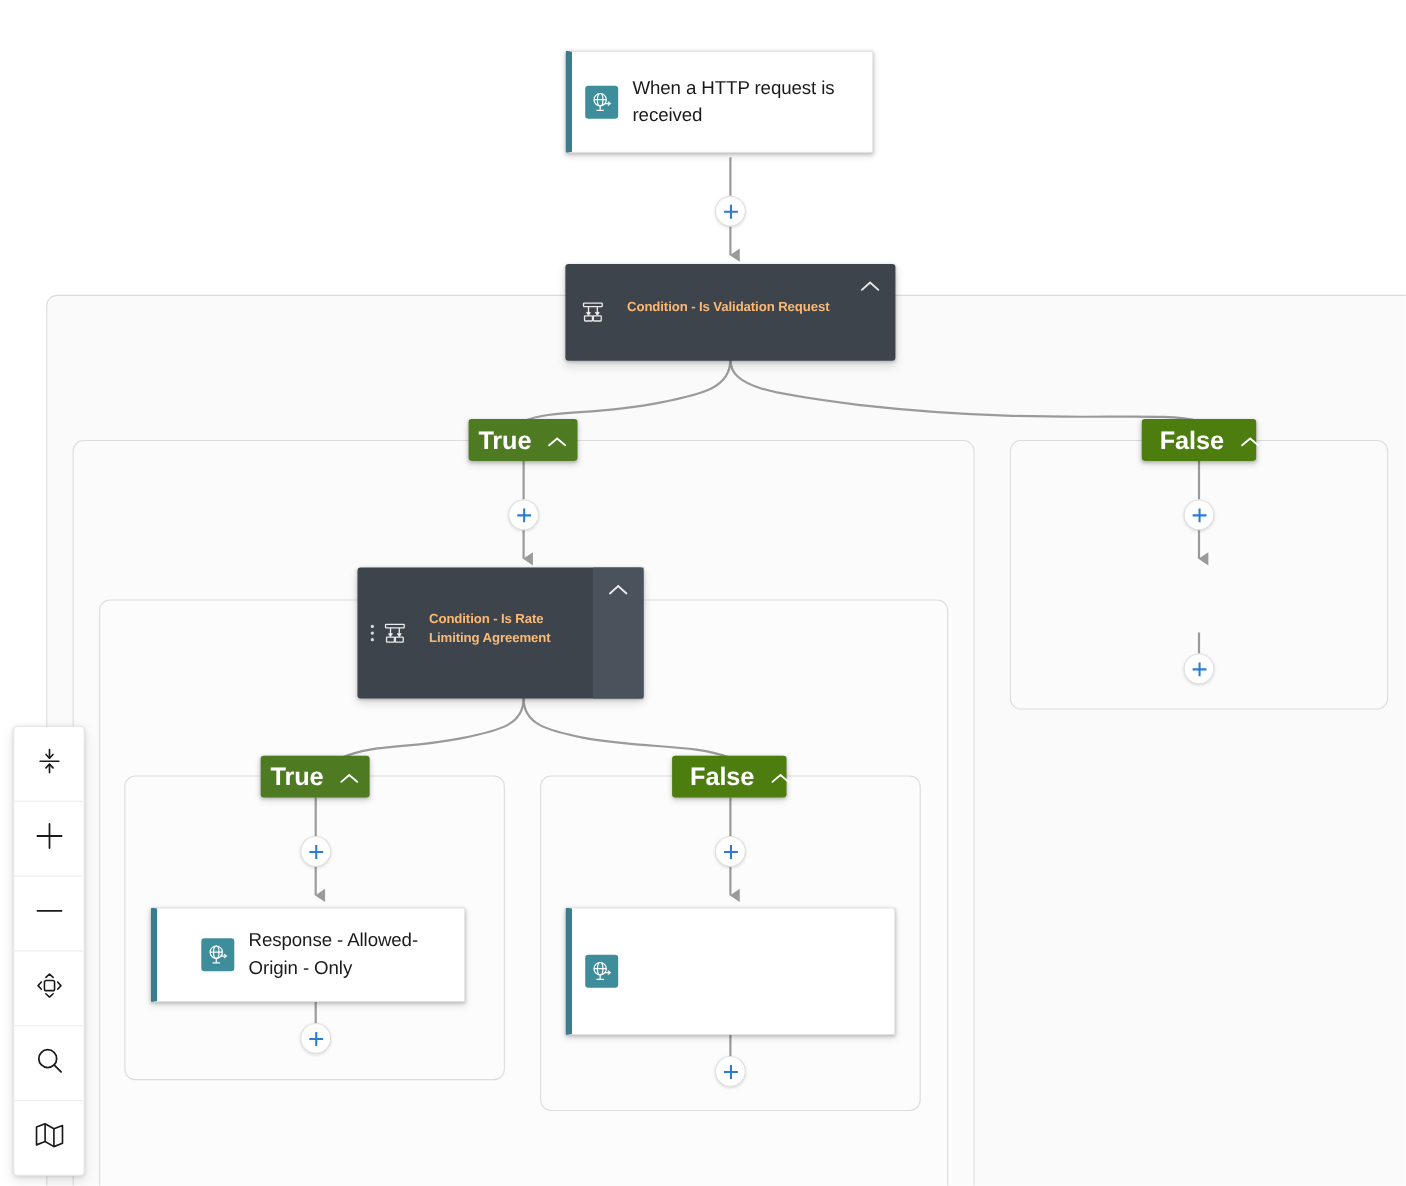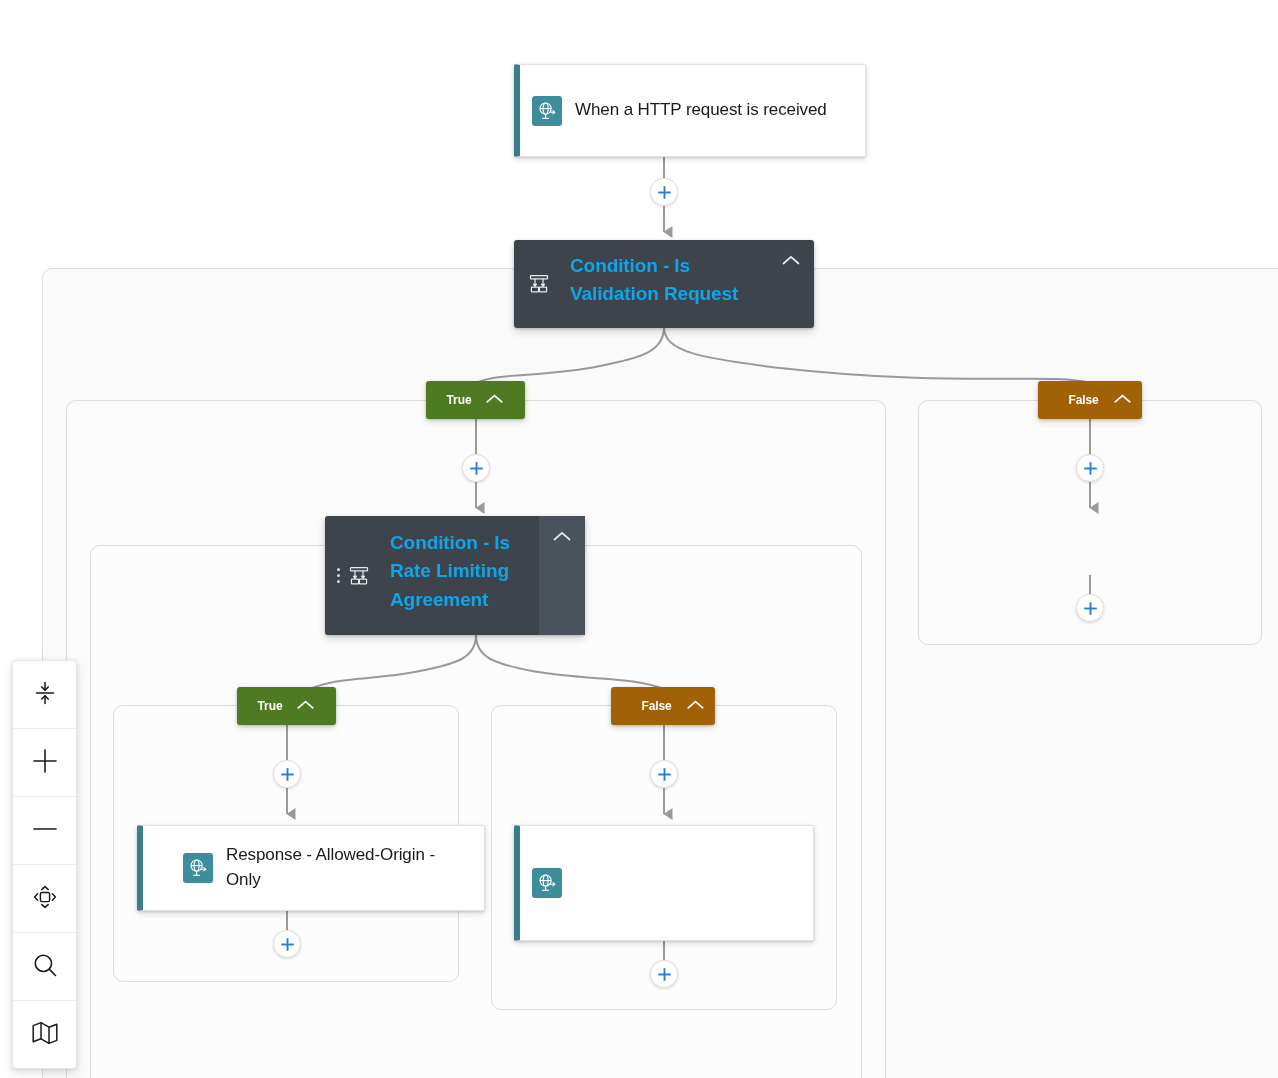--- a/index.html
+++ b/index.html
@@ -102,22 +102,22 @@
     border-radius: 50%;
   }
   .cond .cond-icon {
     width: 26px; height: 26px;
     display: flex; align-items: center; justify-content: center;
   }
   .cond .cond-label {
     flex: 1 1 auto;
     display: flex;
     align-items: center;
-    color: #0ea5e9;
-    font-size: 19px;
+    color: #fdba74;
+    font-size: 12px;
     font-weight: bold;
     line-height: 1.48;
     letter-spacing: -0.1px;
     padding: 2px 8px 10px 18px;
   }
   .cond .chev {
     flex: 0 0 auto;
     width: 46px;
     display: flex;
     align-items: flex-start;
@@ -133,26 +133,26 @@
     position: absolute;
     border-radius: 3px;
     box-shadow: 0 1px 3px rgba(0,0,0,0.20), 0 3px 7px rgba(0,0,0,0.12);
     box-sizing: border-box;
     display: flex;
     align-items: center;
     justify-content: center;
     gap: 14px;
     padding: 0 16px;
     color: #ffffff;
-    font-size: 12px;
+    font-size: 23px;
     font-weight: bold;
     letter-spacing: -0.1px;
   }
   .badge.true  { background: #4e7a21; }
-  .badge.false { background: #a16207; padding-left: 36px; }
+  .badge.false { background: #4d7c0f; padding-left: 36px; }
 
   
   .plus {
     position: absolute;
     width: 28px; height: 28px;
     border-radius: 50%;
     background: #ffffff;
     border: 1px solid #e0e0e0;
     box-shadow: 0 1px 3px rgba(0,0,0,0.14);
     display: flex;
@@ -232,21 +232,21 @@
       <line x1="287" y1="725" x2="287" y2="760"></line>
       <line x1="287" y1="788" x2="287" y2="814" marker-end="url(#arwf)"></line>
       <line x1="287" y1="911" x2="287" y2="930"></line>
 
       <line x1="664" y1="725" x2="664" y2="760"></line>
       <line x1="664" y1="788" x2="664" y2="814" marker-end="url(#arwf)"></line>
       <line x1="664" y1="941" x2="664" y2="960"></line>
     </g>
   </svg>
 
-  <div class="card" style="left:514px; top:64px; width:352px; height:93px;">
+  <div class="card" style="left:514px; top:46px; width:280px; height:93px;">
     <span class="ico">
       <svg width="20" height="20" viewBox="0 0 20 20" fill="none" stroke="#ffffff" stroke-width="1.1">
         <circle cx="8.6" cy="7.6" r="5.6"></circle>
         <ellipse cx="8.6" cy="7.6" rx="2.5" ry="5.6"></ellipse>
         <line x1="3.0" y1="7.6" x2="14.2" y2="7.6"></line>
         <line x1="8.6" y1="13.2" x2="8.6" y2="17.2"></line>
         <line x1="5.2" y1="17.3" x2="12.0" y2="17.3"></line>
         <line x1="12.6" y1="11.2" x2="17.6" y2="11.2"></line>
         <path d="M15.6,9.4 L17.8,11.2 L15.6,13.0"></path>
       </svg>
@@ -375,21 +375,21 @@
     </svg>
   </div>
 
   <div class="plus" style="left:650px; top:760px;">
     <svg width="15" height="15" viewBox="0 0 15 15">
       <line x1="7.5" y1="1.2" x2="7.5" y2="13.8" stroke="#2b7cd3" stroke-width="1.9"></line>
       <line x1="1.2" y1="7.5" x2="13.8" y2="7.5" stroke="#2b7cd3" stroke-width="1.9"></line>
     </svg>
   </div>
 
-  <div class="card" style="left:137px; top:825px; width:348px; height:86px;padding-left:40px;">
+  <div class="card" style="left:137px; top:825px; width:286px; height:86px;padding-left:40px;">
     <span class="ico">
       <svg width="20" height="20" viewBox="0 0 20 20" fill="none" stroke="#ffffff" stroke-width="1.1">
         <circle cx="8.6" cy="7.6" r="5.6"></circle>
         <ellipse cx="8.6" cy="7.6" rx="2.5" ry="5.6"></ellipse>
         <line x1="3.0" y1="7.6" x2="14.2" y2="7.6"></line>
         <line x1="8.6" y1="13.2" x2="8.6" y2="17.2"></line>
         <line x1="5.2" y1="17.3" x2="12.0" y2="17.3"></line>
         <line x1="12.6" y1="11.2" x2="17.6" y2="11.2"></line>
         <path d="M15.6,9.4 L17.8,11.2 L15.6,13.0"></path>
       </svg>

